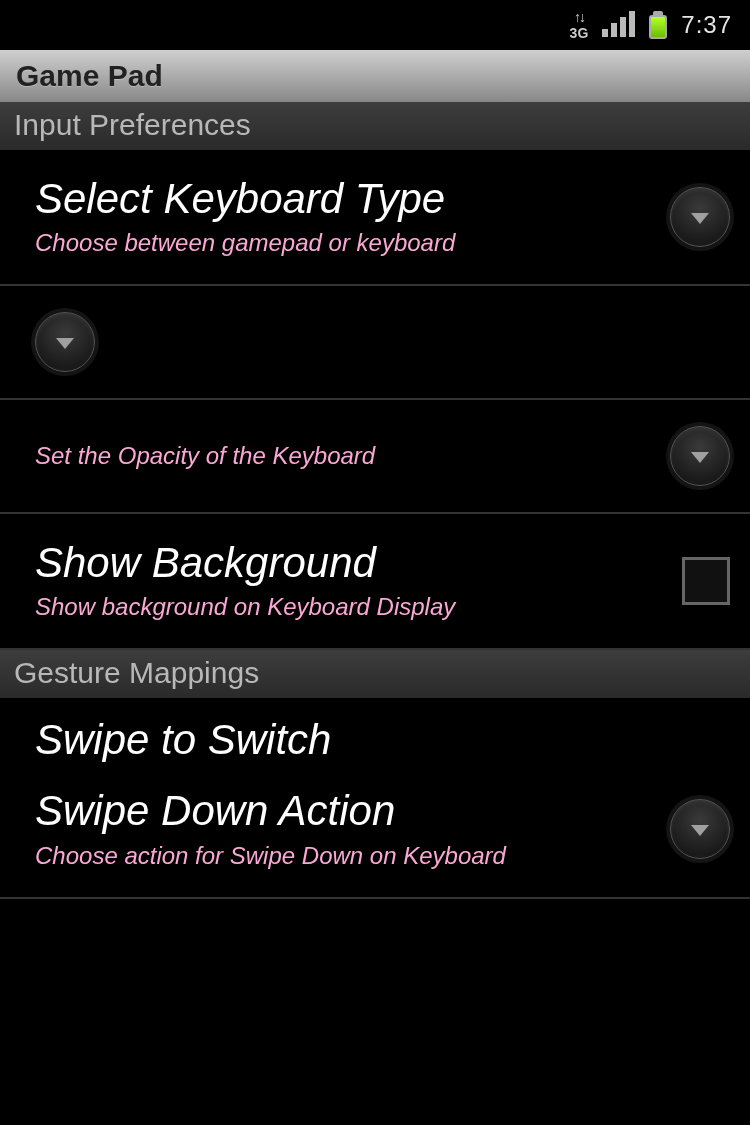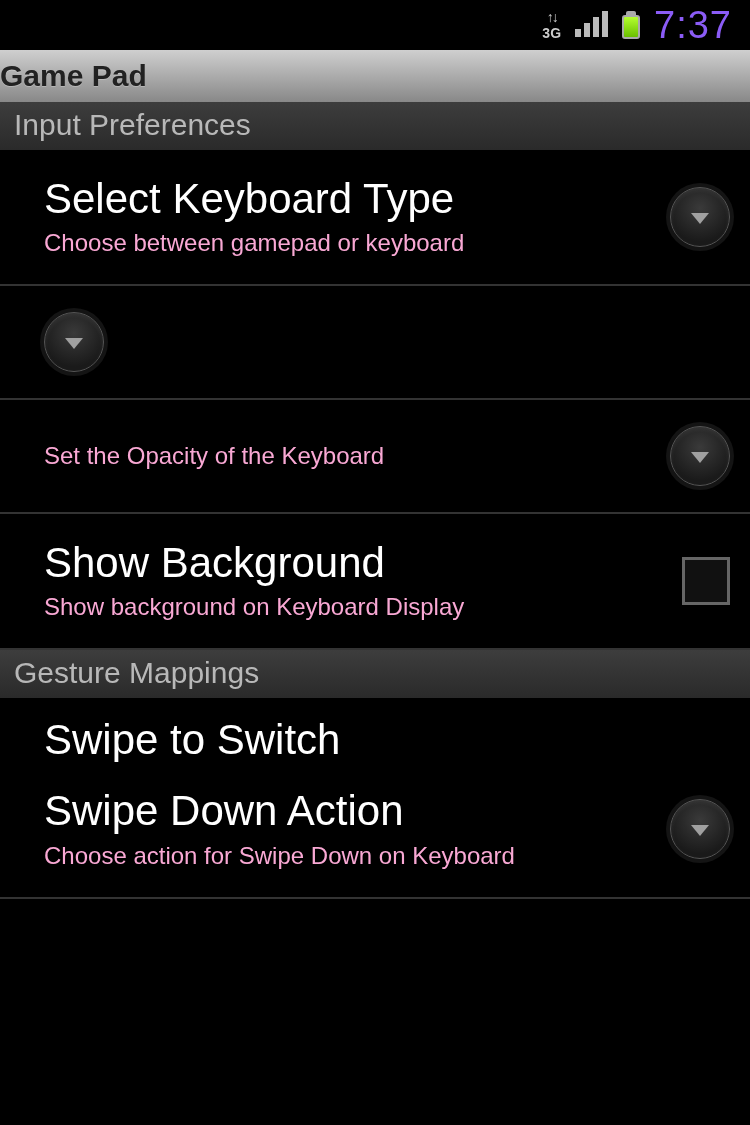--- a/index.html
+++ b/index.html
@@ -44,33 +44,33 @@
     top: 0; left: 4px; width: 10px; height: 4px;
     background: #aaa;
     border-radius: 2px 2px 0 0;
   }
   .battery-body {
     position: absolute; top: 4px; left: 0; right: 0; bottom: 0;
     border: 2px solid #aaa; border-radius: 3px;
     background: linear-gradient(#b4ff2e, #6abf00);
   }
   .clock {
-    font-size: 38px;
+    font-size: 24px;
     font-weight: 500;
-    color: #8b5cf6;
+    color: #e5e5e5;
     letter-spacing: 1px;
   }
 
   
   .title-bar {
     height: 52px;
     background: linear-gradient(#cfcfcf, #888);
     display: flex;
     align-items: center;
-    padding: 0 0;
+    padding: 0 16px;
   }
   .title-bar-text {
     font-size: 30px;
     font-weight: bold;
     color: #222;
     text-shadow: 0 1px 0 rgba(255,255,255,0.25);
   }
 
   
   .section-header {
@@ -83,23 +83,24 @@
     color: #b8b8b8;
   }
 
   
   .settings-list {
     background: #000;
   }
   .pref-row {
     display: flex;
     align-items: center;
-    padding: 26px 20px 26px 44px;
+    padding: 26px 20px 26px 35px;
     border-bottom: 2px solid #333;
     gap: 10px;
+    font-style: italic;
   }
   .pref-text { flex: 1; min-width: 0; }
   .pref-title {
     font-size: 42px;
     color: #fff;
     font-weight: 400;
     margin-bottom: 6px;
     line-height: 1.1;
   }
   .pref-summary {

